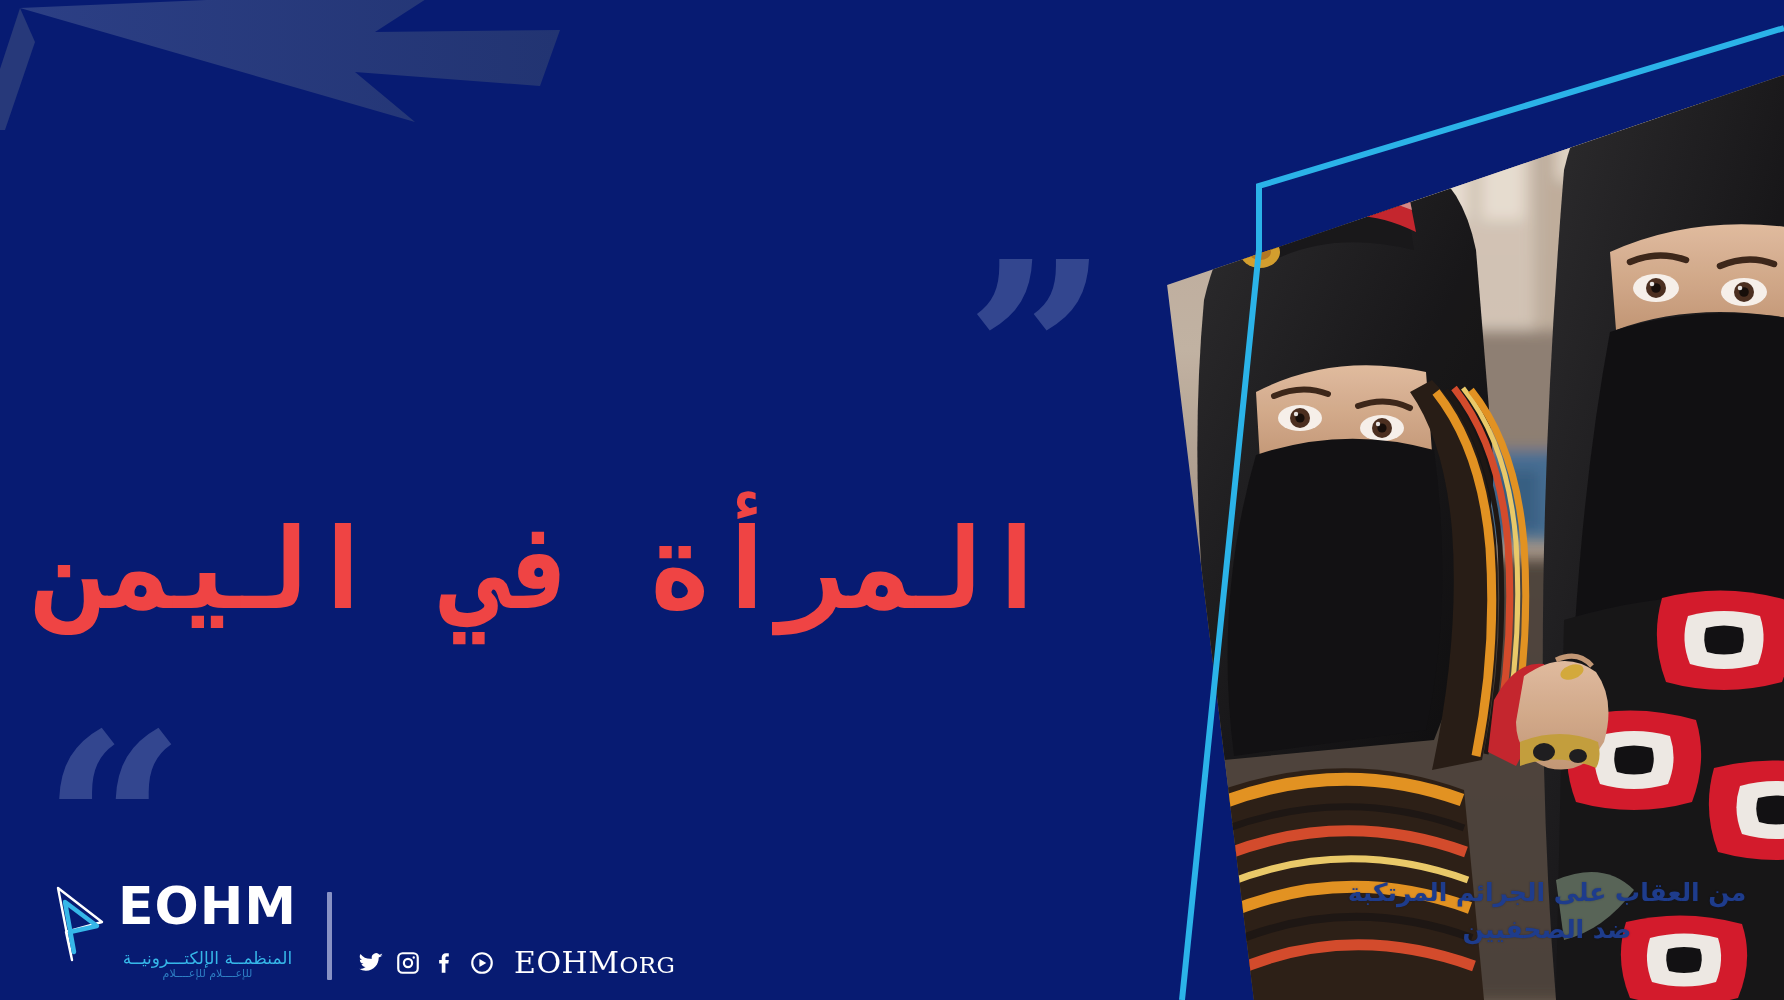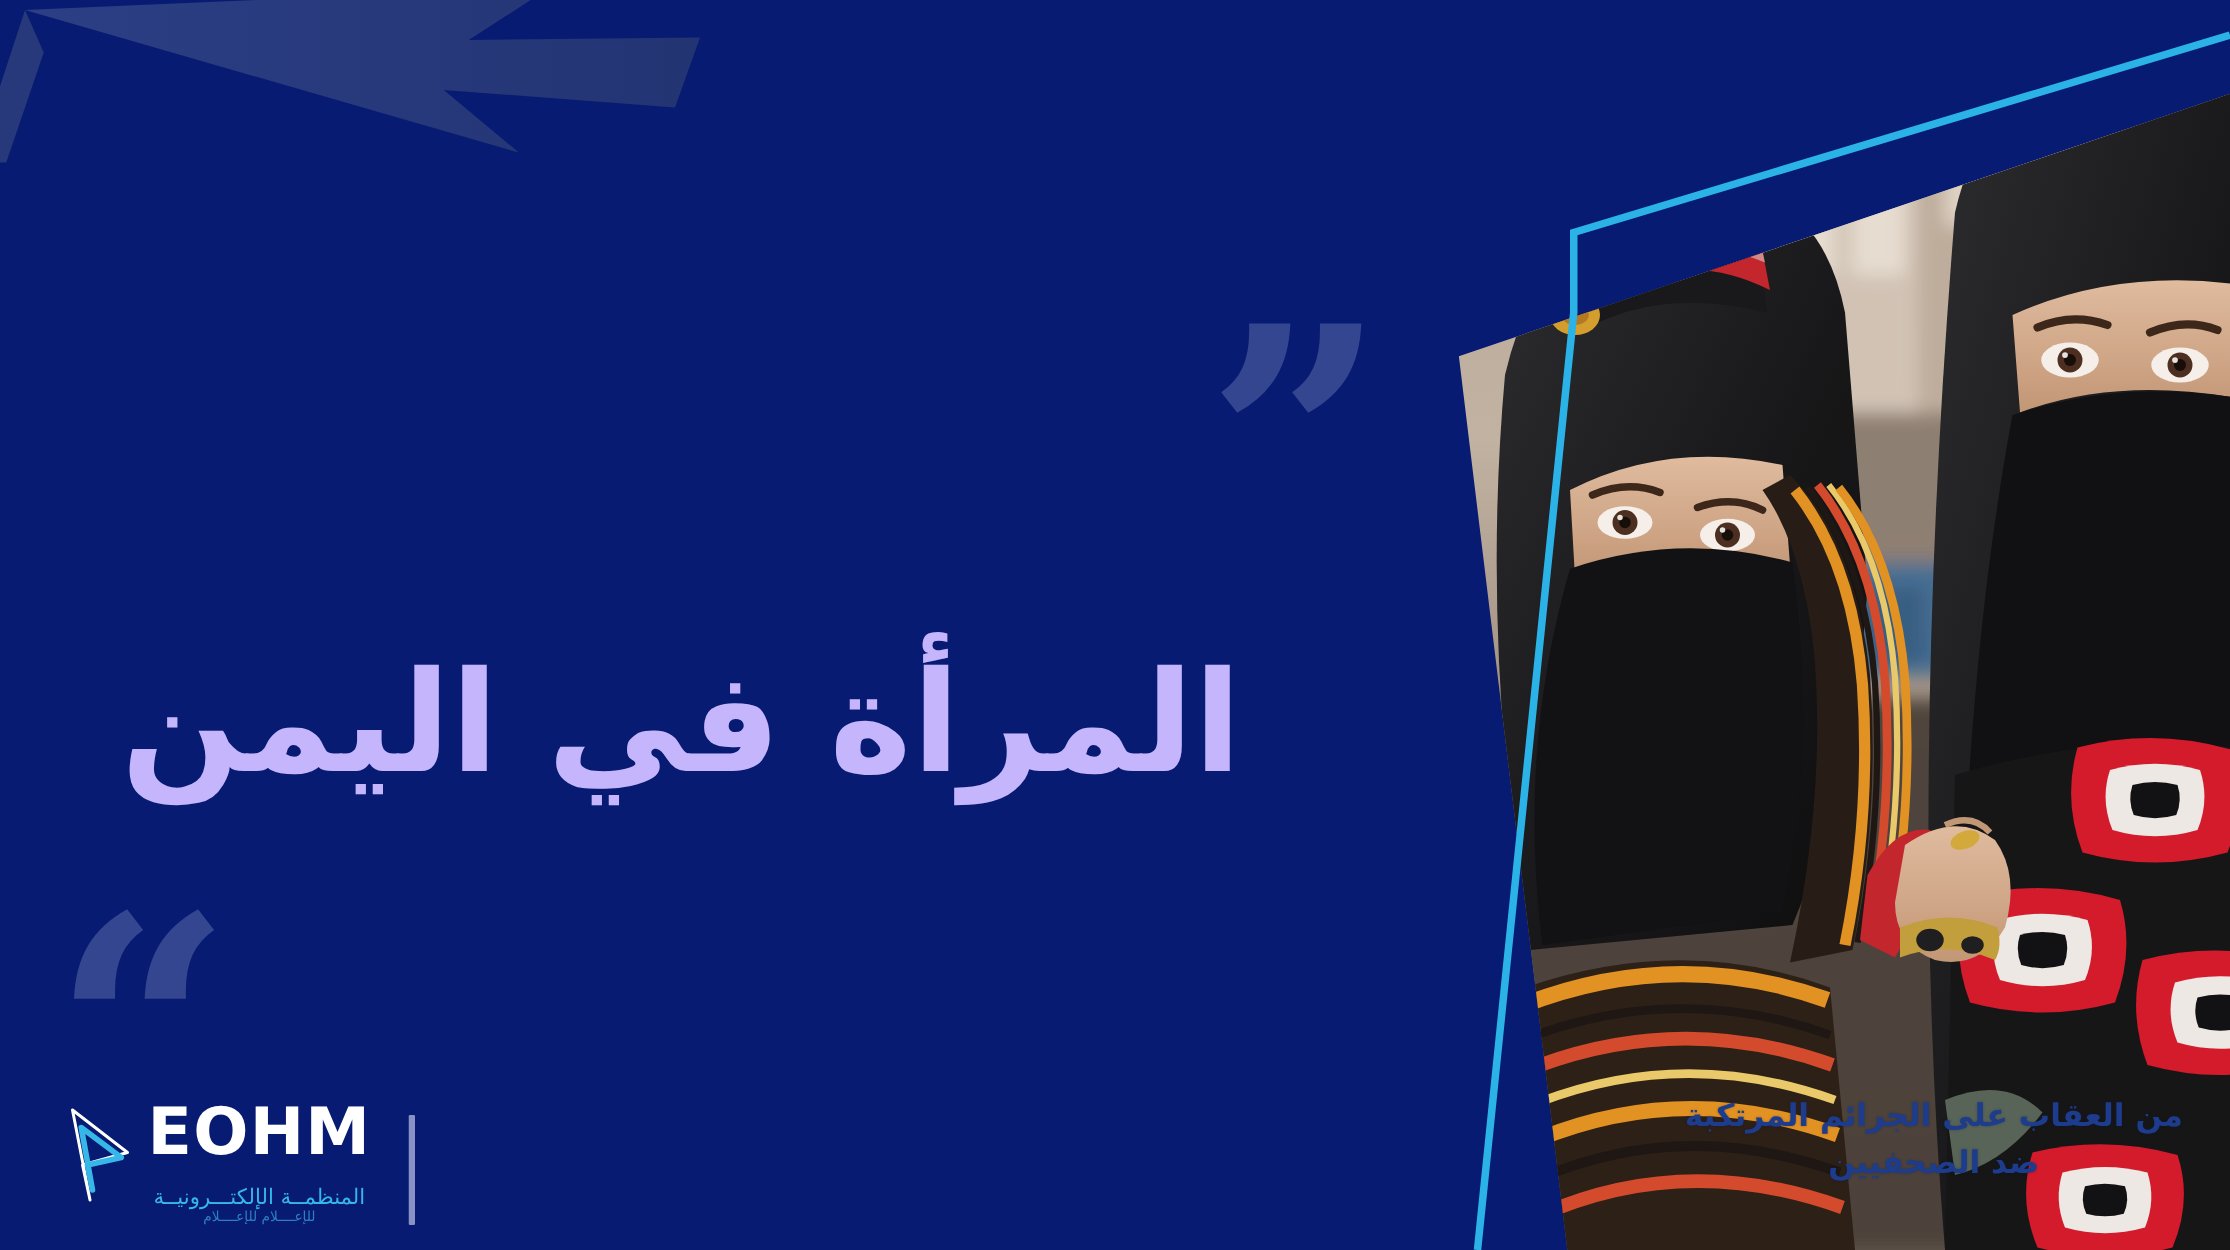--- a/index.html
+++ b/index.html
@@ -72,26 +72,27 @@
     pointer-events: none;
   }
 
   
   .headline {
     position: absolute;
     top: 440px;
     left: 0;
     width: 1090px;
     text-align: center;
-    color: #c4b5fd;
+    color: #ef4444;
     font-size: 112px;
     font-weight: 700;
     letter-spacing: 0;
     line-height: 1.15;
     direction: rtl;
+    font-family: Liberation Mono, monospace;
   }
 
   
   .photo-caption {
     position: absolute;
     right: 22px;
     bottom: 52px;
     width: 430px;
     text-align: center;
     direction: rtl;
@@ -369,16 +370,31 @@
       <div class="logo-text">
         <div class="logo-word">EOHM</div>
         <div class="logo-ar1">المنظمــة الإلكتـــرونيــة</div>
         <div class="logo-ar2">للإعــــلام للإعــــلام</div>
       </div>
     </div>
 
     <div class="divider"></div>
 
     <div class="social-block">
+      <div class="social-row1">
+        <svg class="si" viewBox="0 0 24 24" aria-hidden="true">
+          <path d="M23 4.9a8.5 8.5 0 0 1-2.4.7 4.2 4.2 0 0 0 1.8-2.3c-.8.5-1.7.8-2.6 1a4.1 4.1 0 0 0-7 3.8A11.7 11.7 0 0 1 2.3 3.7a4.1 4.1 0 0 0 1.3 5.5c-.7 0-1.3-.2-1.9-.5a4.1 4.1 0 0 0 3.3 4 4.2 4.2 0 0 1-1.9.1 4.1 4.1 0 0 0 3.9 2.9A8.3 8.3 0 0 1 1 17.4a11.7 11.7 0 0 0 6.3 1.8c7.6 0 11.8-6.3 11.8-11.8v-.5A8.4 8.4 0 0 0 23 4.9z"></path>
+        </svg>
+        <svg class="si" viewBox="0 0 24 24" aria-hidden="true">
+          <path d="M7 2h10a5 5 0 0 1 5 5v10a5 5 0 0 1-5 5H7a5 5 0 0 1-5-5V7a5 5 0 0 1 5-5zm0 2a3 3 0 0 0-3 3v10a3 3 0 0 0 3 3h10a3 3 0 0 0 3-3V7a3 3 0 0 0-3-3H7zm5 3.2A4.8 4.8 0 1 1 7.2 12 4.8 4.8 0 0 1 12 7.2zm0 2A2.8 2.8 0 1 0 14.8 12 2.8 2.8 0 0 0 12 9.2zm5.3-3.4a1.1 1.1 0 1 1-1.1 1.1 1.1 1.1 0 0 1 1.1-1.1z"></path>
+        </svg>
+        <svg class="si" viewBox="0 0 24 24" aria-hidden="true">
+          <path d="M15.5 3h-2.6C10.4 3 9 4.6 9 7v2.3H6.6v3.2H9V21h3.4v-8.5h2.7l.4-3.2h-3.1V7.4c0-.9.3-1.5 1.5-1.5h1.6z"></path>
+        </svg>
+        <svg class="si" viewBox="0 0 24 24" aria-hidden="true">
+          <path d="M12 2a10 10 0 1 0 10 10A10 10 0 0 0 12 2zm0 2a8 8 0 1 1-8 8 8 8 0 0 1 8-8zM9.6 8.2v7.6L16 12z"></path>
+        </svg>
+        <span class="handle"><span>EOHM</span><span class="sm">ORG</span></span>
+      </div>
     </div>
   </div>
 
 </div>
 
 </body></html>

